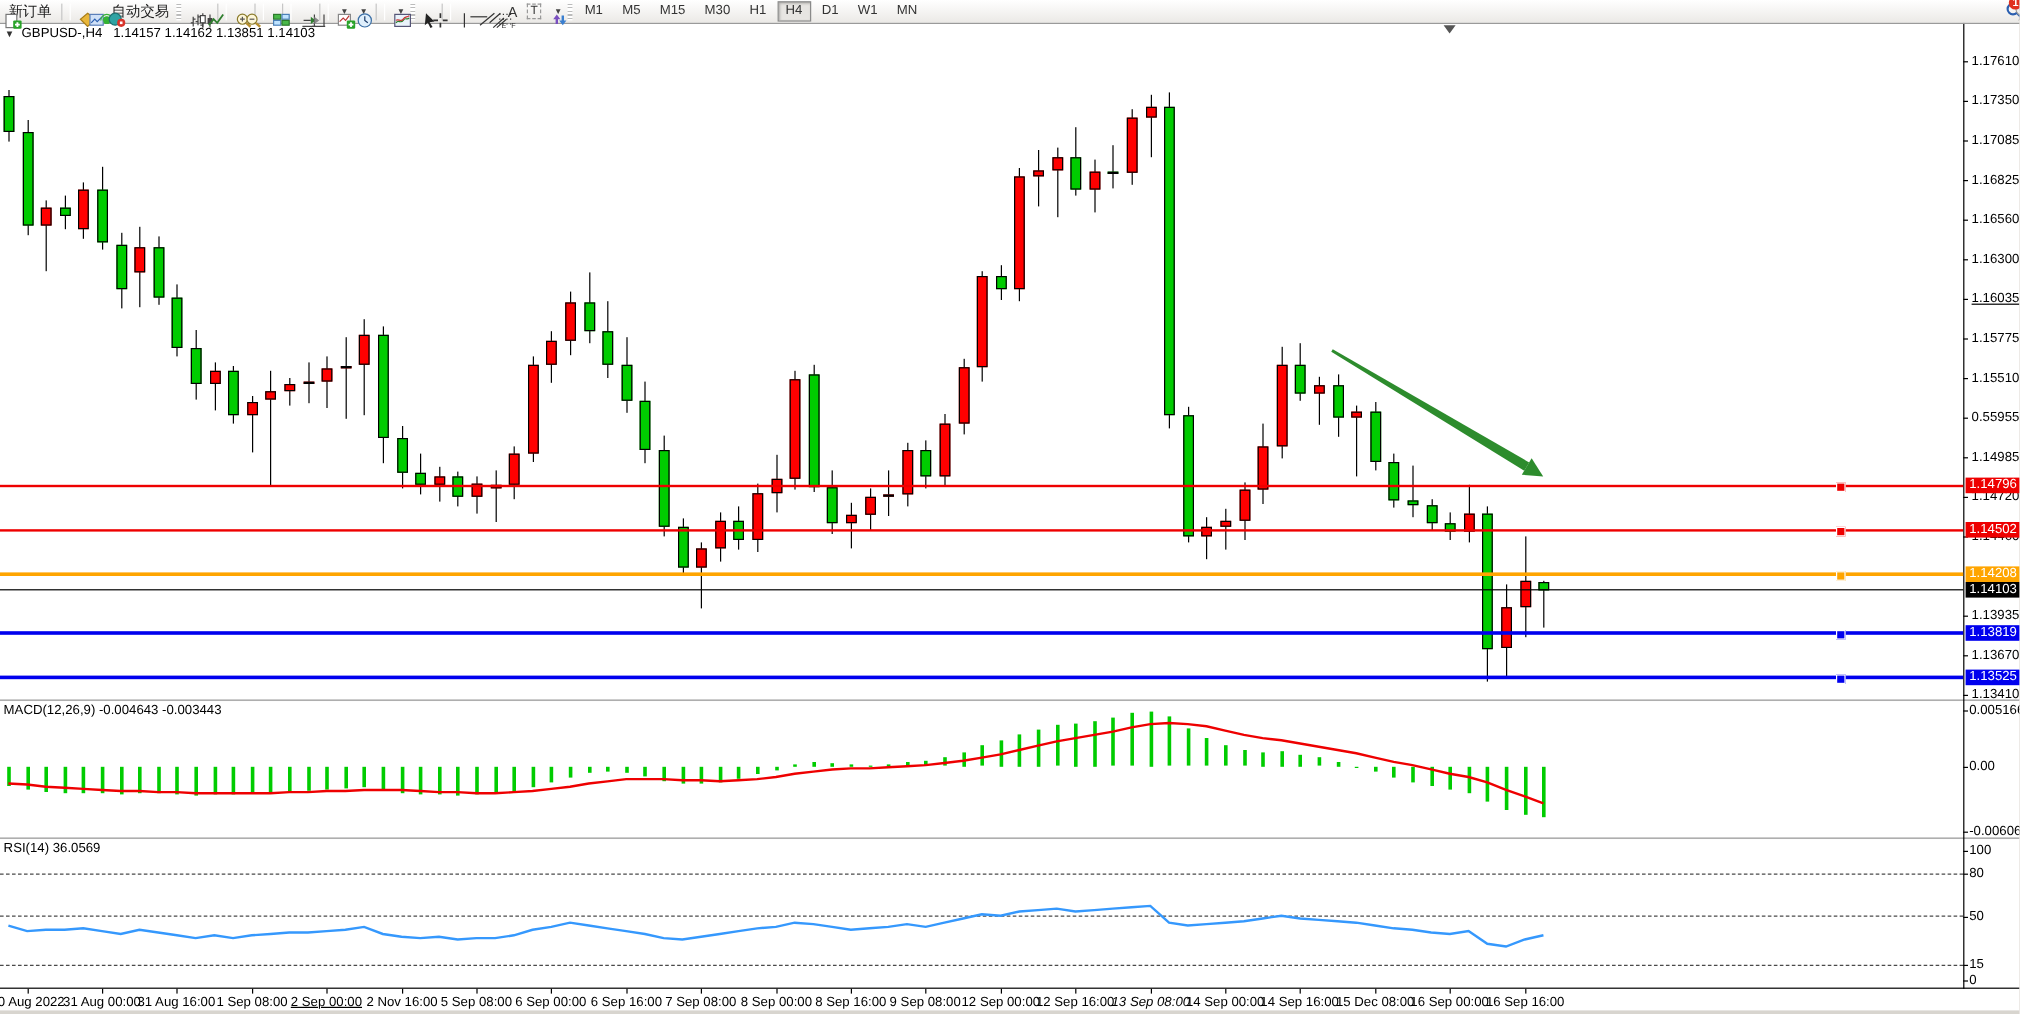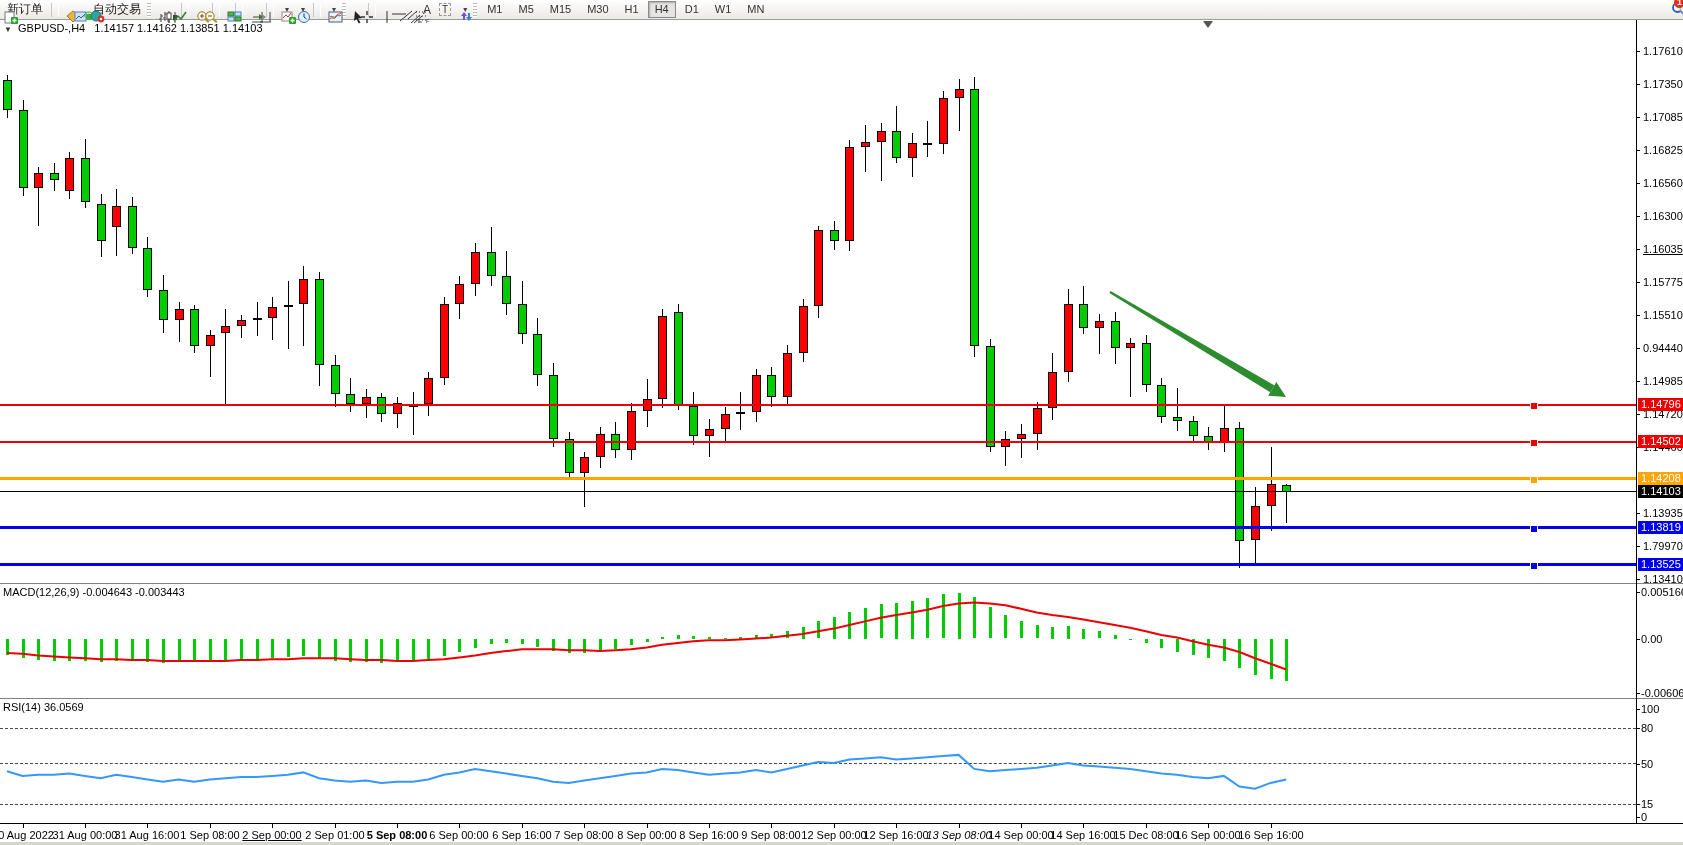--- a/index.html
+++ b/index.html
@@ -308,31 +308,31 @@
       <div class="axlbl" style="left: 1643px; top: 158px;">1.16560</div>
       <div class="tickmark" style="left: 1636px; top: 197px; width: 4px; height: 1px;"></div>
       <div class="axlbl" style="left: 1643px; top: 191px;">1.16300</div>
       <div class="tickmark" style="left: 1636px; top: 230px; width: 4px; height: 1px;"></div>
       <div class="axlbl" style="left: 1643px; top: 224px; text-decoration: underline;">1.16035</div>
       <div class="tickmark" style="left: 1636px; top: 263px; width: 4px; height: 1px;"></div>
       <div class="axlbl" style="left: 1643px; top: 257px;">1.15775</div>
       <div class="tickmark" style="left: 1636px; top: 296px; width: 4px; height: 1px;"></div>
       <div class="axlbl" style="left: 1643px; top: 290px;">1.15510</div>
       <div class="tickmark" style="left: 1636px; top: 329px; width: 4px; height: 1px;"></div>
-      <div class="axlbl" style="left: 1643px; top: 323px;">0.94440</div>
+      <div class="axlbl" style="left: 1643px; top: 323px;">0.55955</div>
       <div class="tickmark" style="left: 1636px; top: 362px; width: 4px; height: 1px;"></div>
       <div class="axlbl" style="left: 1643px; top: 356px;">1.14985</div>
       <div class="tickmark" style="left: 1636px; top: 395px; width: 4px; height: 1px;"></div>
       <div class="axlbl" style="left: 1643px; top: 389px;">1.14720</div>
       <div class="tickmark" style="left: 1636px; top: 428px; width: 4px; height: 1px;"></div>
       <div class="axlbl" style="left: 1643px; top: 422px;">1.14460</div>
       <div class="tickmark" style="left: 1636px; top: 494px; width: 4px; height: 1px;"></div>
       <div class="axlbl" style="left: 1643px; top: 488px;">1.13935</div>
       <div class="tickmark" style="left: 1636px; top: 527px; width: 4px; height: 1px;"></div>
-      <div class="axlbl" style="left: 1643px; top: 521px;">1.79970</div>
+      <div class="axlbl" style="left: 1643px; top: 521px;">1.13670</div>
       <div class="tickmark" style="left: 1636px; top: 560px; width: 4px; height: 1px;"></div>
       <div class="axlbl" style="left: 1643px; top: 554px;">1.13410</div>
       <div class="cw" style="left: 7px; top: 56px; height: 43px;"></div>
       <div class="cb" style="left: 3px; top: 61px; width: 9px; height: 30px; background: rgb(0, 204, 0);"></div>
       <div class="cw" style="left: 23px; top: 81px; height: 96px;"></div>
       <div class="cb" style="left: 19px; top: 91px; width: 9px; height: 78px; background: rgb(0, 204, 0);"></div>
       <div class="cw" style="left: 38px; top: 148px; height: 59px;"></div>
       <div class="cb" style="left: 34px; top: 154px; width: 9px; height: 15px; background: rgb(255, 0, 0);"></div>
       <div class="cw" style="left: 54px; top: 144px; height: 28px;"></div>
       <div class="cb" style="left: 50px; top: 154px; width: 9px; height: 7px; background: rgb(0, 204, 0);"></div>
@@ -625,23 +625,23 @@
       <div class="timelbl" style="left: 23px; top: 810px;">30 Aug 2022</div>
       <div class="tickmark" style="left: 85px; top: 805px; width: 1px; height: 4px;"></div>
       <div class="timelbl" style="left: 85px; top: 810px;">31 Aug 00:00</div>
       <div class="tickmark" style="left: 147px; top: 805px; width: 1px; height: 4px;"></div>
       <div class="timelbl" style="left: 147px; top: 810px;">31 Aug 16:00</div>
       <div class="tickmark" style="left: 210px; top: 805px; width: 1px; height: 4px;"></div>
       <div class="timelbl" style="left: 210px; top: 810px;">1 Sep 08:00</div>
       <div class="tickmark" style="left: 272px; top: 805px; width: 1px; height: 4px;"></div>
       <div class="timelbl" style="left: 272px; top: 810px; text-decoration: underline;">2 Sep 00:00</div>
       <div class="tickmark" style="left: 335px; top: 805px; width: 1px; height: 4px;"></div>
-      <div class="timelbl" style="left: 335px; top: 810px;">2 Sep 01:00</div>
+      <div class="timelbl" style="left: 335px; top: 810px;">2 Nov 16:00</div>
       <div class="tickmark" style="left: 397px; top: 805px; width: 1px; height: 4px;"></div>
-      <div class="timelbl" style="left: 397px; top: 810px; font-weight: bold;">5 Sep 08:00</div>
+      <div class="timelbl" style="left: 397px; top: 810px;">5 Sep 08:00</div>
       <div class="tickmark" style="left: 459px; top: 805px; width: 1px; height: 4px;"></div>
       <div class="timelbl" style="left: 459px; top: 810px;">6 Sep 00:00</div>
       <div class="tickmark" style="left: 522px; top: 805px; width: 1px; height: 4px;"></div>
       <div class="timelbl" style="left: 522px; top: 810px;">6 Sep 16:00</div>
       <div class="tickmark" style="left: 584px; top: 805px; width: 1px; height: 4px;"></div>
       <div class="timelbl" style="left: 584px; top: 810px;">7 Sep 08:00</div>
       <div class="tickmark" style="left: 647px; top: 805px; width: 1px; height: 4px;"></div>
       <div class="timelbl" style="left: 647px; top: 810px;">8 Sep 00:00</div>
       <div class="tickmark" style="left: 709px; top: 805px; width: 1px; height: 4px;"></div>
       <div class="timelbl" style="left: 709px; top: 810px;">8 Sep 16:00</div>

